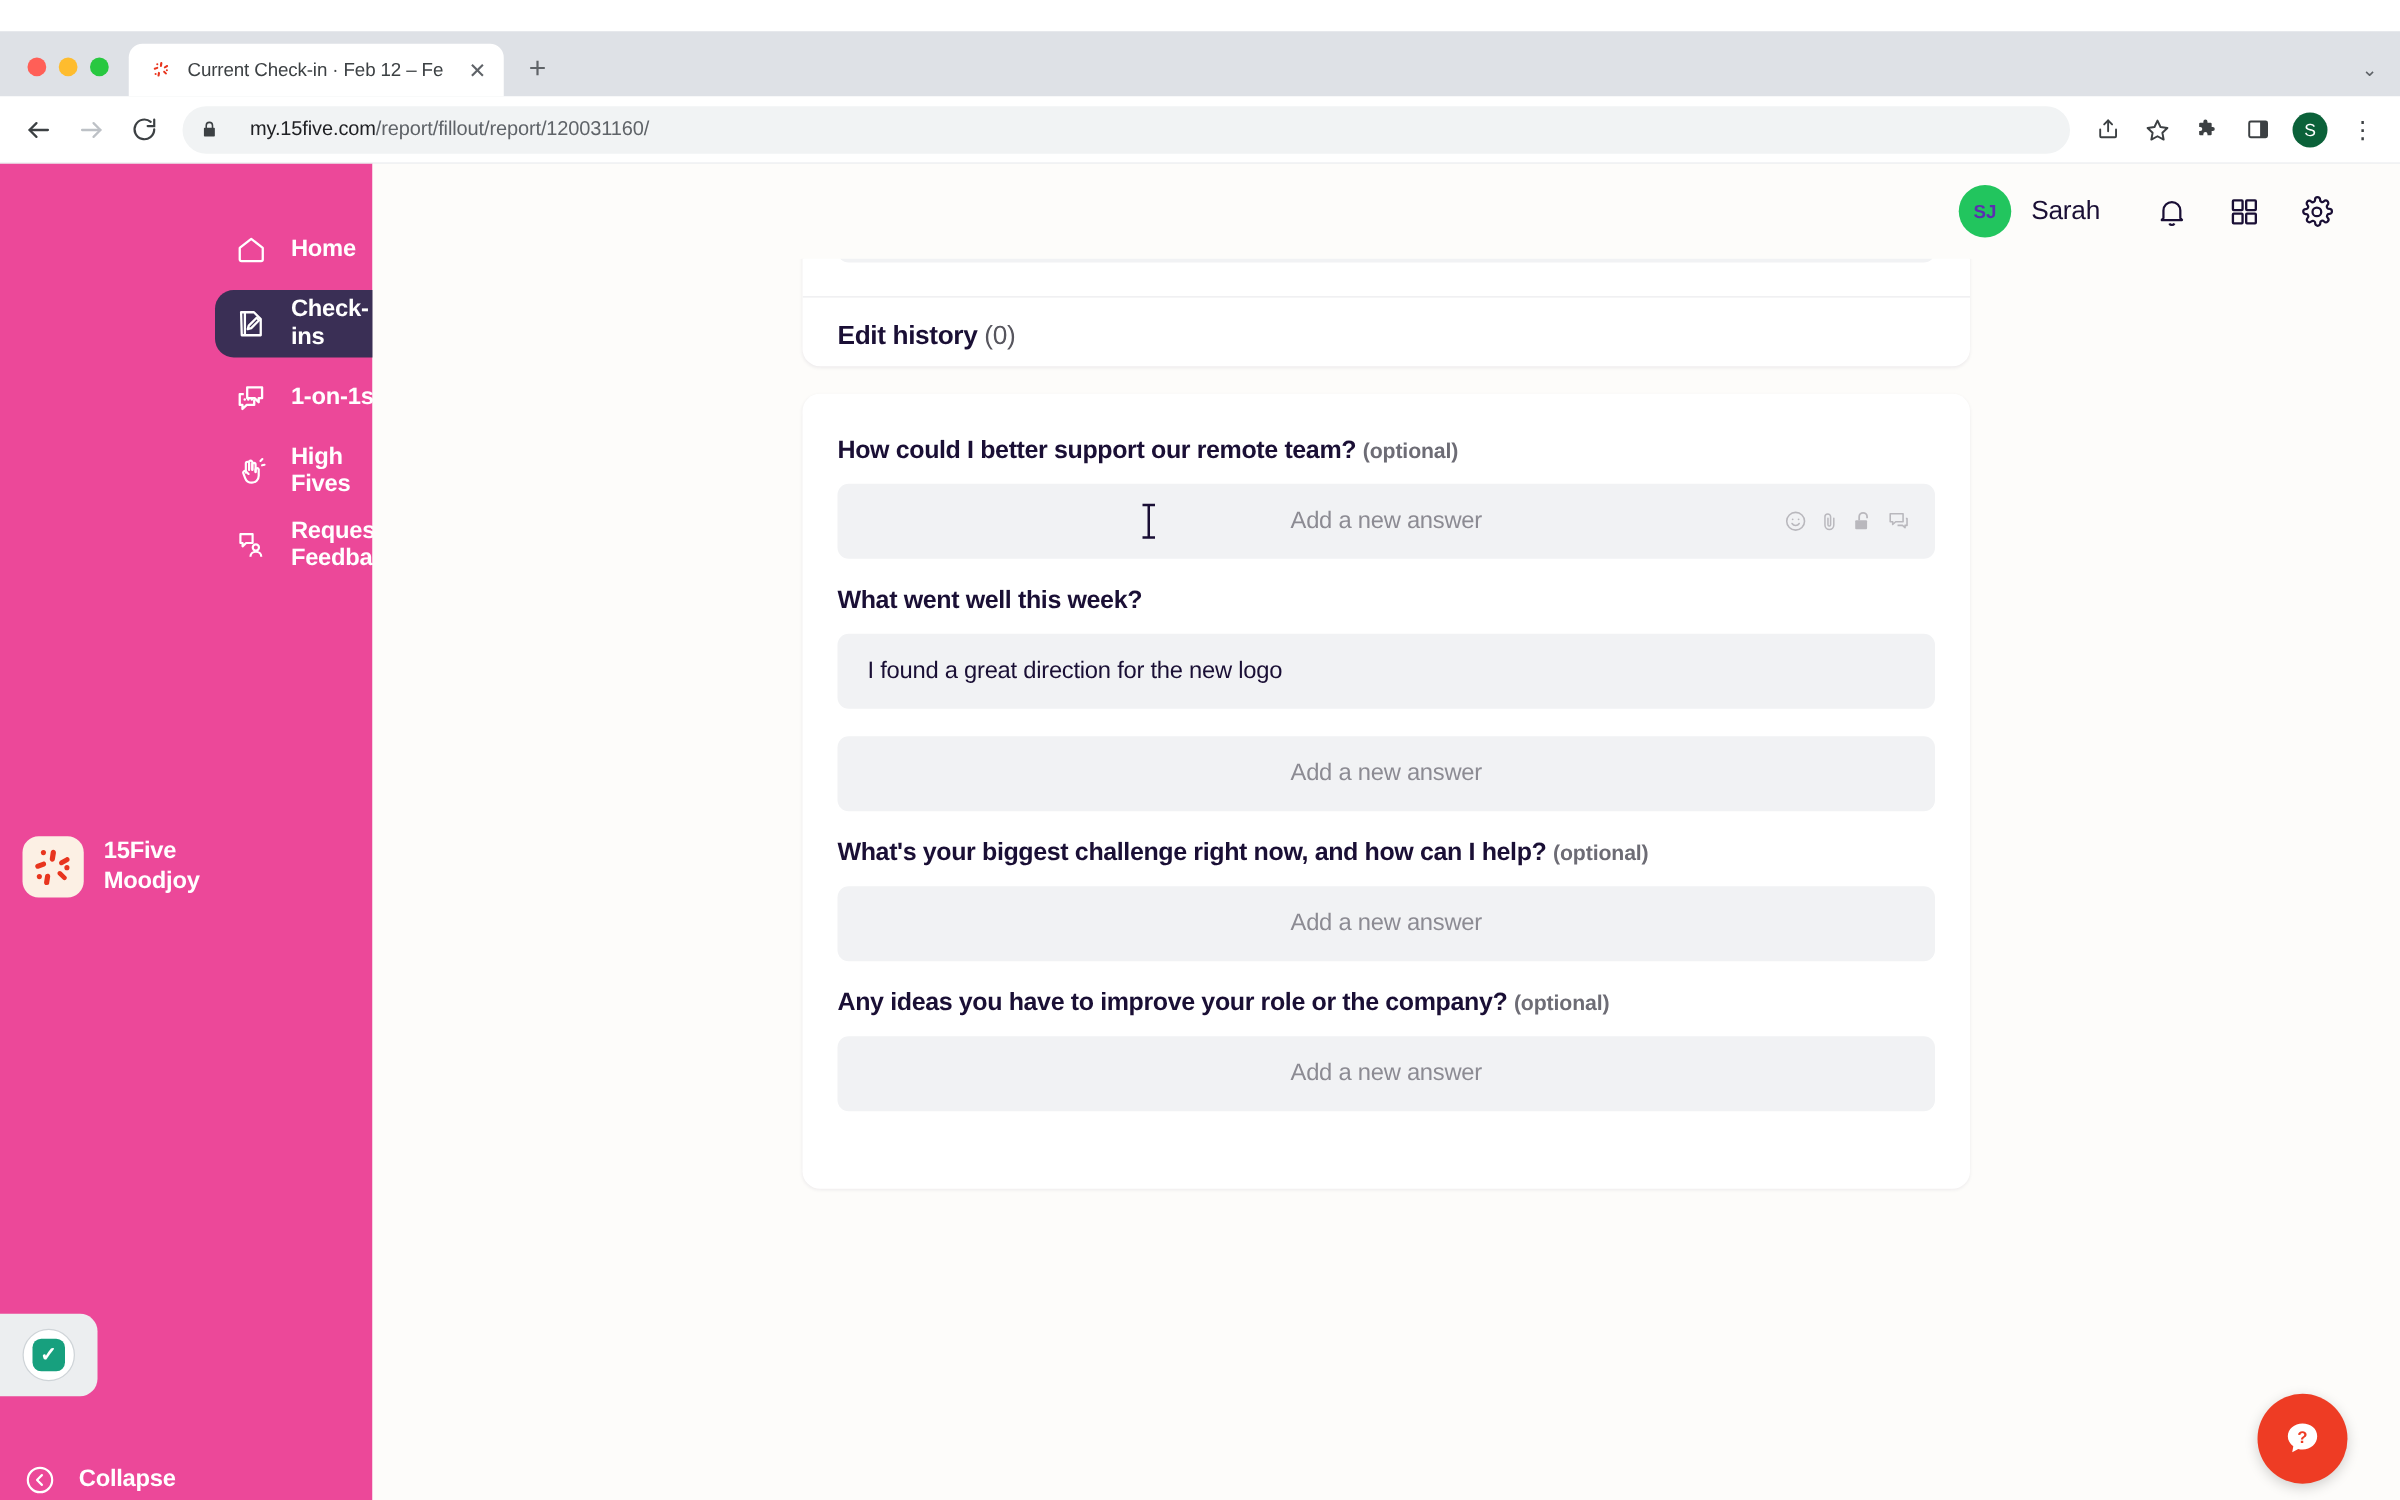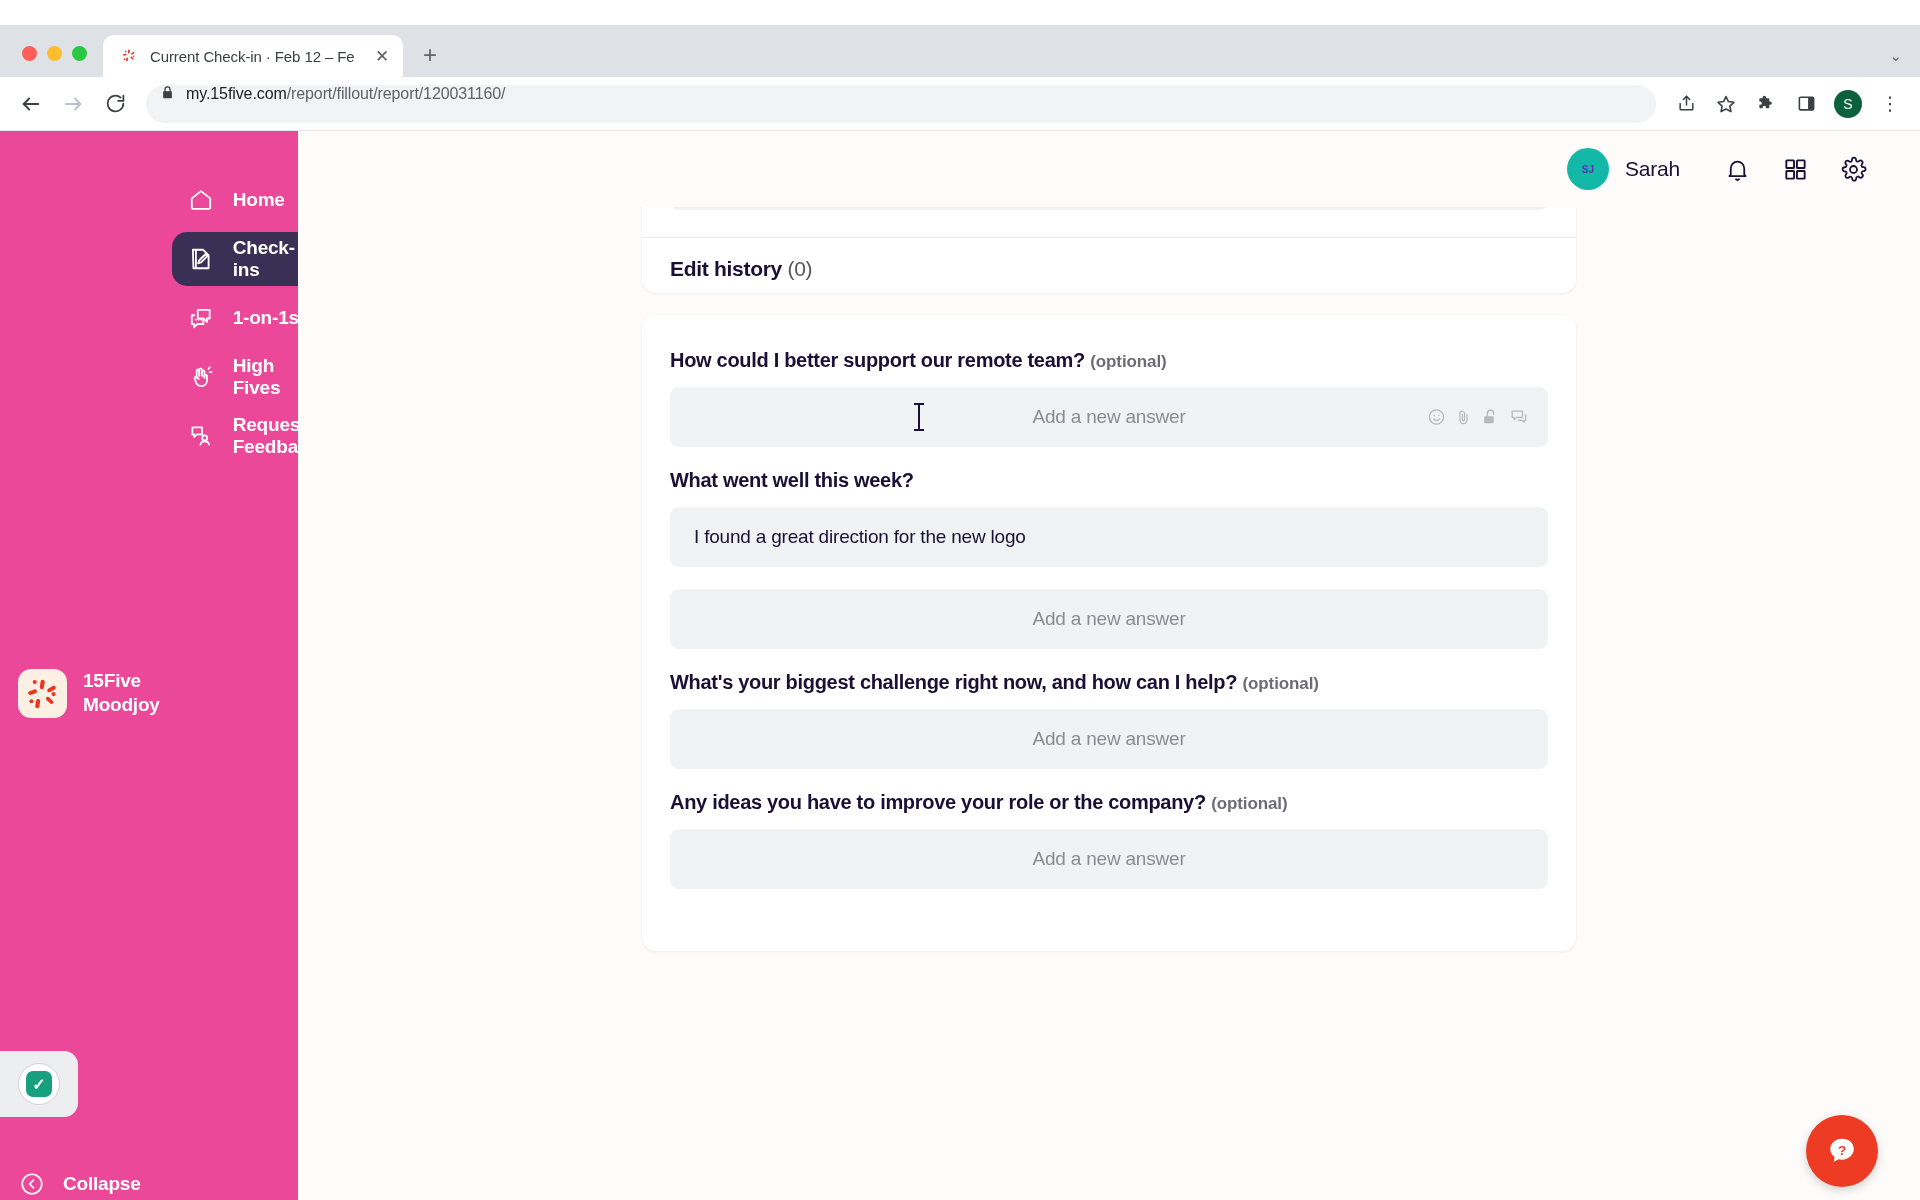--- a/index.html
+++ b/index.html
@@ -54,21 +54,21 @@
     display: flex; align-items: center; gap: 4px; padding: 0 12px;
     border-bottom: 1px solid #e8eaed;
   }
   .navbtn {
     width: 38px; height: 38px; display: flex; align-items: center;
     justify-content: center; border-radius: 50%; color: #3c4043;
   }
   .navbtn.disabled { color: #bdc1c6; }
   .omnibox {
     flex: 1; height: 38px; background: #f1f3f4; border-radius: 19px;
-    display: flex; align-items: flex-start; padding: 0 14px; gap: 11px;
+    display: flex; align-items: center; padding: 0 14px; gap: 25px;
     margin: 0 8px; position: relative;
   }
   .omnibox-url { font-size: 16px; color: #202124; letter-spacing: -0.1px; }
   .omnibox-url .dim { color: #5f6368; }
   .tb-icons { display: flex; align-items: center; gap: 4px; }
   .tb-icon {
     width: 36px; height: 36px; display: flex; align-items: center;
     justify-content: center; color: #3c4043; border-radius: 50%;
   }
   .profile-av {
@@ -128,22 +128,22 @@
 
   
   .main { flex: 1; background: #fdfcfa; position: relative; overflow: hidden; }
 
   .topbar {
     height: 76px; display: flex; align-items: center;
     justify-content: flex-end; gap: 4px; padding-right: 40px;
   }
   .user-chip { display: flex; align-items: center; gap: 16px; margin-right: 26px; }
   .user-av {
-    width: 42px; height: 42px; border-radius: 50%; background: #14b8a6;
-    color: #5b2fb0; font-size: 10px; font-weight: 700;
+    width: 42px; height: 42px; border-radius: 50%; background: #22c55e;
+    color: #5b2fb0; font-size: 15px; font-weight: 700;
     display: flex; align-items: center; justify-content: center;
   }
   .user-name { color: #1a0f35; font-size: 21px; letter-spacing: -0.2px; }
   .top-icon {
     width: 54px; height: 54px; display: flex; align-items: center;
     justify-content: center; border-radius: 10px; color: #1a0f35;
   }
 
   .scroller { padding: 0 0 0 0; height: 1018px; overflow: hidden; }
 

